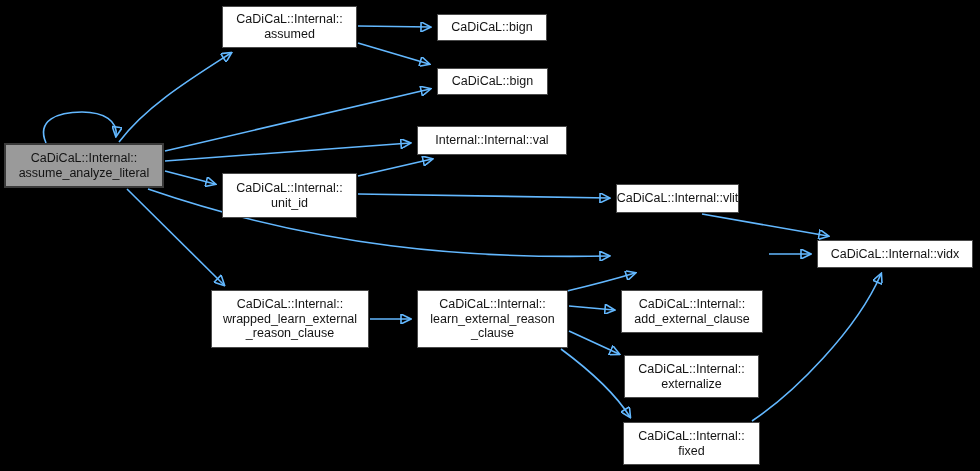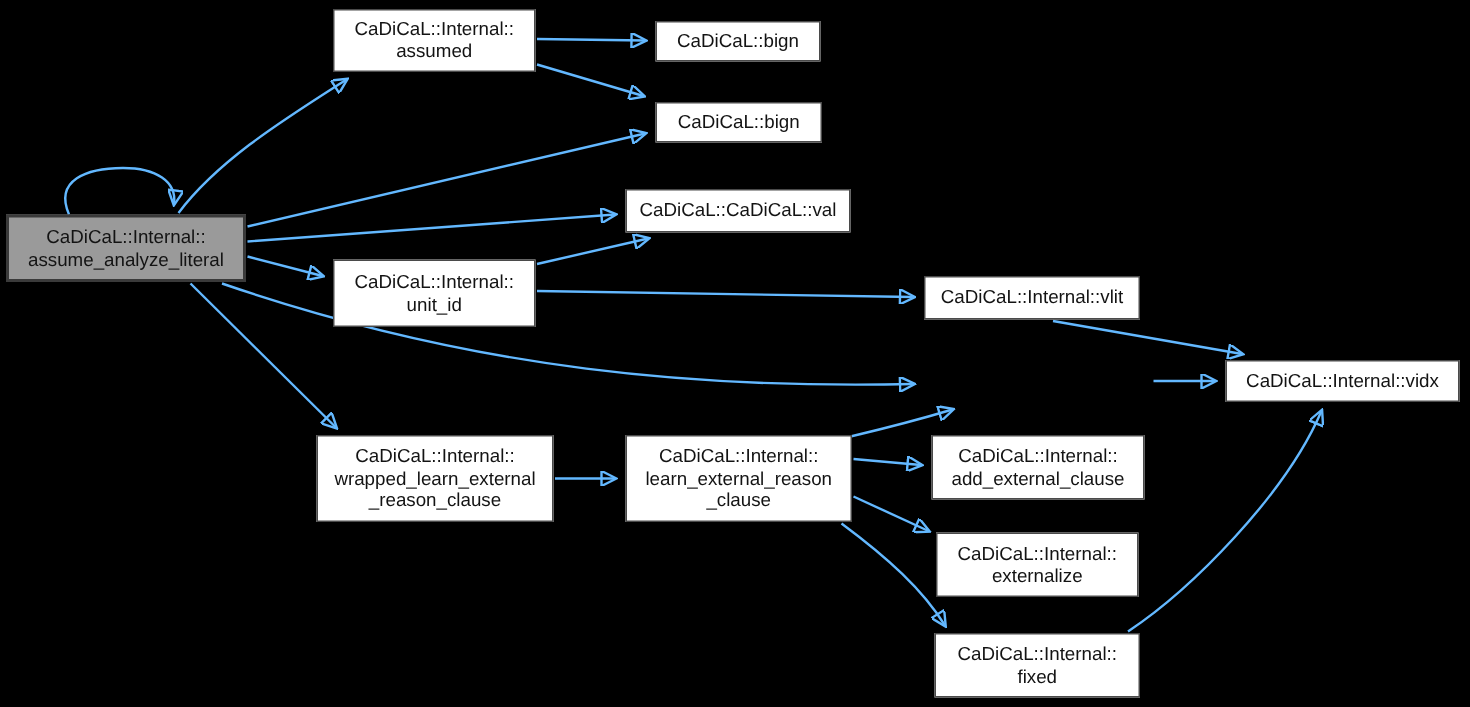--- a/index.html
+++ b/index.html
@@ -92,29 +92,29 @@
 
   <div class="node" style="left:437px; top:14px; width:110px; height:27px;">
     <span>CaDiCaL::bign</span>
   </div>
 
   <div class="node" style="left:437px; top:68px; width:111px; height:27px;">
     <span>CaDiCaL::bign</span>
   </div>
 
   <div class="node" style="left:417px; top:126px; width:150px; height:29px;">
-    <span>CaDiCaL::CaDiCaL::val</span>
+    <span>Internal::Internal::val</span>
   </div>
 
   <div class="node" style="left:222px; top:173px; width:135px; height:45px;">
     <span>CaDiCaL::Internal::
 unit_id</span>
   </div>
 
-  <div class="node" style="left:616px; top:184px; width:144px; height:29px;justify-content:center;">
+  <div class="node" style="left:616px; top:184px; width:123px; height:29px;justify-content:center;">
     <span>CaDiCaL::Internal::vlit</span>
   </div>
 
 
   <div class="node" style="left:817px; top:240px; width:156px; height:28px;">
     <span>CaDiCaL::Internal::vidx</span>
   </div>
 
   <div class="node" style="left:211px; top:290px; width:158px; height:58px;">
     <span>CaDiCaL::Internal::

